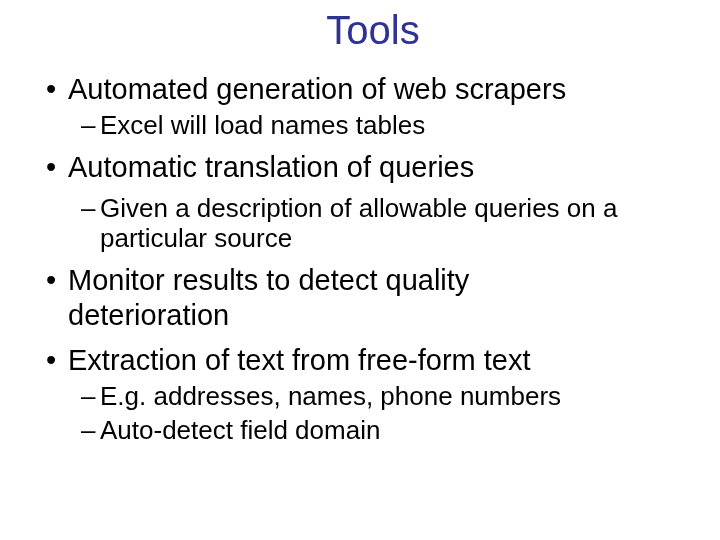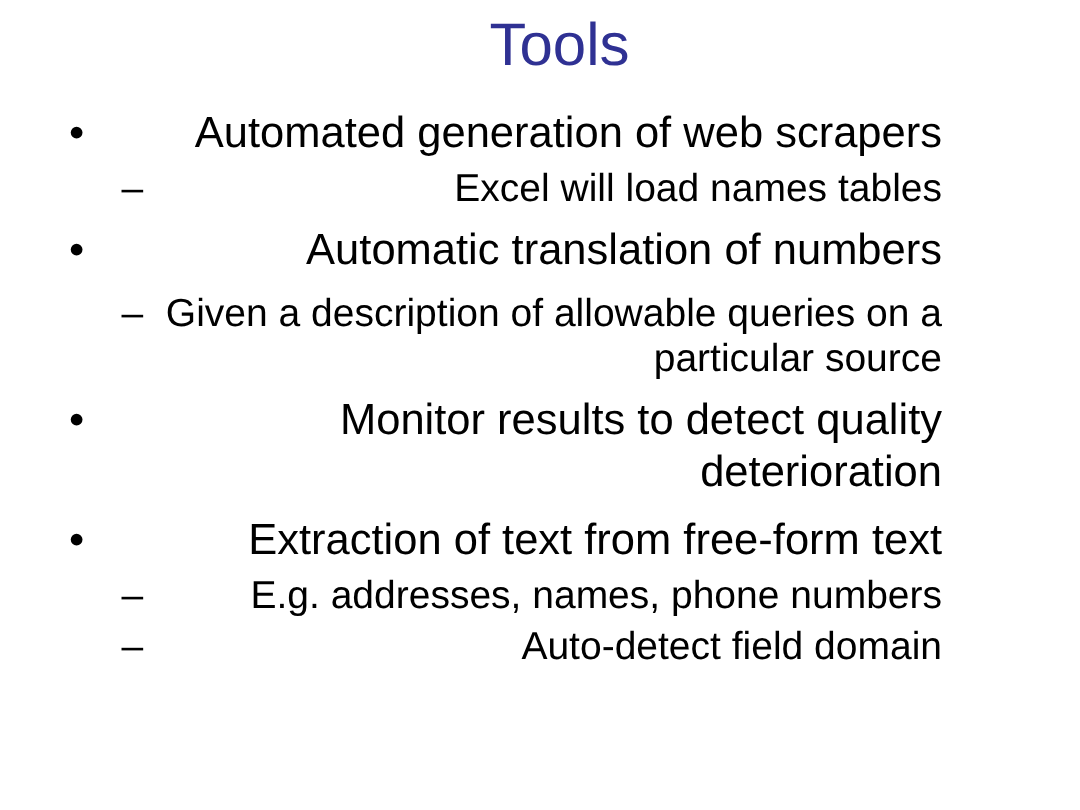--- a/index.html
+++ b/index.html
@@ -30,21 +30,20 @@
     position: absolute;
     left: 44px;
     top: 72px;
     width: 584px;
   }
   .item {
     position: relative;
   }
   .item .txt {
     white-space: pre-line;
-    text-align: right;
   }
   .marker {
     position: absolute;
     left: 0;
     top: 0;
   }
   .l1 {
     font-size: 29px;
     line-height: 35px;
     padding-left: 24px;
@@ -78,21 +77,21 @@
       <div class="txt">Automated generation of web scrapers</div>
     </div>
 
     <div class="item l2 mt3">
       <span class="marker">–</span>
       <div class="txt">Excel will load names tables</div>
     </div>
 
     <div class="item l1 mt10">
       <span class="marker">•</span>
-      <div class="txt">Automatic translation of numbers</div>
+      <div class="txt">Automatic translation of queries</div>
     </div>
 
     <div class="item l2 mt8">
       <span class="marker">–</span>
       <div class="txt">Given a description of allowable queries on a
 particular source</div>
     </div>
 
     <div class="item l1 mt10">
       <span class="marker">•</span>

